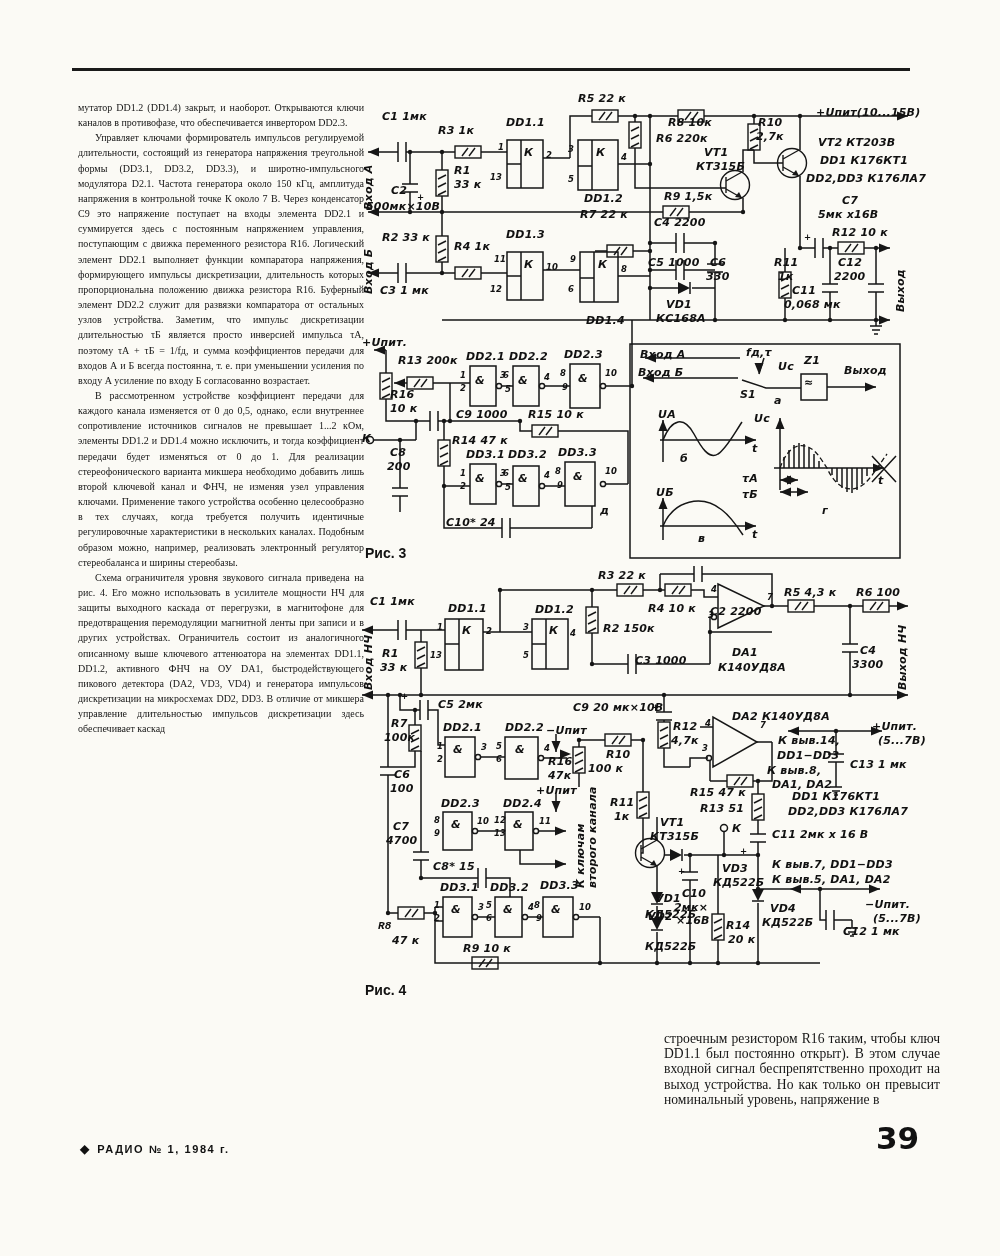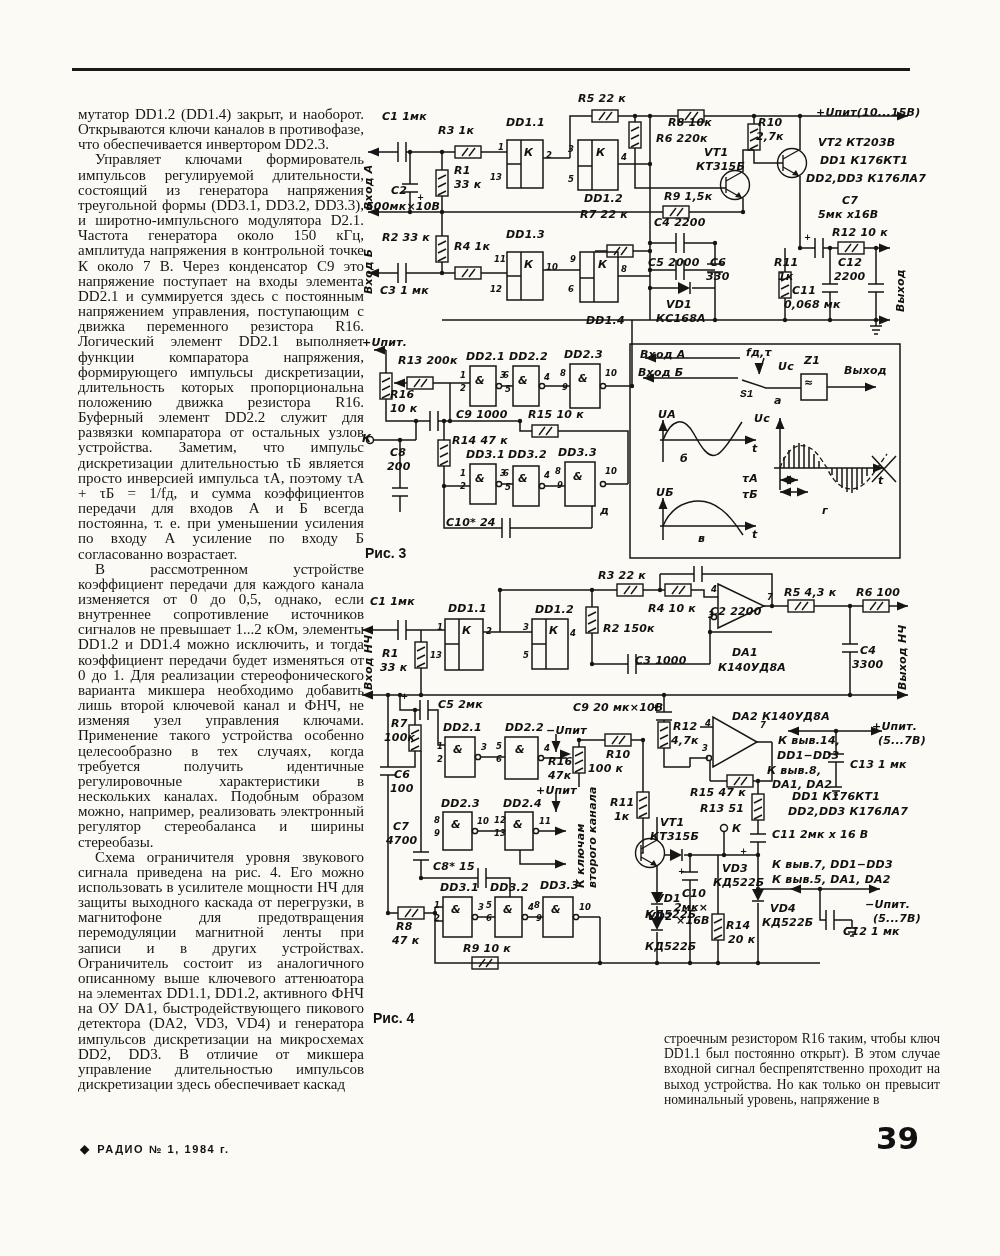--- a/index.html
+++ b/index.html
@@ -1,20 +1,20 @@
 <!DOCTYPE html>
 <html><head>
 <meta charset="utf-8">
 <style>
   html,body{margin:0;padding:0;background:#d8d6d0;}
   .page{position:relative;width:1000px;height:1256px;margin:0 auto;background:#fbfaf5;
         font-family:"Liberation Serif",serif;color:#151515;overflow:hidden;}
   .rule{position:absolute;left:72px;top:68px;width:838px;height:3px;background:#1a1a1a;}
   .col{position:absolute;text-align:justify;}
-  #colL{left:78px;top:107px;width:286px;font-size:15px;line-height:15.15px;}
+  #colL{left:78px;top:100px;width:286px;font-size:10px;line-height:15.15px;}
   #colM{left:366px;top:1031px;width:292px;font-size:13.6px;line-height:15.2px;}
   #colR{left:664px;top:1031px;width:276px;font-size:13.6px;line-height:15.2px;}
   .col p{margin:0;text-indent:17px;}
   .col p.ni{text-indent:0;}
   .fig{position:absolute;}
   #fig3{left:360px;top:88px;width:600px;height:472px;}
   #fig4{left:360px;top:562px;width:600px;height:416px;}
   .fig svg{position:absolute;left:0;top:0;}
   .lab{position:absolute;font:italic 700 11px "DejaVu Sans",sans-serif;white-space:nowrap;
        letter-spacing:.2px;color:#111;}
@@ -252,21 +252,21 @@
       <span class="lab" style="left: 146px; top: 140px;">DD1.3</span>
       <span class="lab" style="left: 226px; top: 226px;">DD1.4</span>
       <span class="lab" style="left: 218px; top: 4px;">R5 22 к</span>
       <span class="lab" style="left: 220px; top: 120px;">R7 22 к</span>
       <span class="lab" style="left: 308px; top: 28px;">R8 10к</span>
       <span class="lab" style="left: 296px; top: 44px;">R6 220к</span>
       <span class="lab" style="left: 344px; top: 58px;">VT1</span>
       <span class="lab" style="left: 336px; top: 72px;">КТ315Б</span>
       <span class="lab" style="left: 304px; top: 102px;">R9 1,5к</span>
       <span class="lab" style="left: 294px; top: 128px;">C4 2200</span>
-      <span class="lab" style="left: 288px; top: 168px;">C5 2000</span>
+      <span class="lab" style="left: 288px; top: 168px;">C5 1000</span>
       <span class="lab" style="left: 306px; top: 210px;">VD1</span>
       <span class="lab" style="left: 296px; top: 224px;">КС168А</span>
       <span class="lab" style="left: 350px; top: 168px;">C6</span>
       <span class="lab" style="left: 346px; top: 182px;">330</span>
       <span class="lab" style="left: 398px; top: 28px;">R10</span>
       <span class="lab" style="left: 396px; top: 42px;">2,7к</span>
       <span class="lab" style="left: 414px; top: 168px;">R11</span>
       <span class="lab" style="left: 418px; top: 182px;">1к</span>
       <span class="lab" style="left: 456px; top: 18px;">+Uпит(10...15В)</span>
       <span class="lab" style="left: 458px; top: 48px;">VT2 КТ203В</span>
@@ -293,21 +293,21 @@
       <span class="lab" style="left: 168px; top: 320px;">R15 10 к</span>
       <span class="lab" style="left: 92px; top: 346px;">R14 47 к</span>
       <span class="lab" style="left: 106px; top: 360px;">DD3.1</span>
       <span class="lab" style="left: 148px; top: 360px;">DD3.2</span>
       <span class="lab" style="left: 198px; top: 358px;">DD3.3</span>
       <span class="lab" style="left: 86px; top: 428px;">C10* 24</span>
       <span class="lab" style="left: 240px; top: 416px;">д</span>
       <span class="lab" style="left: 280px; top: 260px;">Вход А</span>
       <span class="lab" style="left: 278px; top: 278px;">Вход Б</span>
       <span class="lab" style="left: 386px; top: 258px;">fд,τ</span>
-      <span class="lab" style="left: 380px; top: 300px; font-family: Liberation Mono, monospace;">S1</span>
+      <span class="lab" style="left: 380px; top: 300px;">S1</span>
       <span class="lab" style="left: 414px; top: 306px;">а</span>
       <span class="lab" style="left: 418px; top: 272px;">Uc</span>
       <span class="lab" style="left: 444px; top: 266px;">Z1</span>
       <span class="lab" style="left: 484px; top: 276px;">Выход</span>
       <span class="lab" style="left: 444px; top: 288px;">≈</span>
       <span class="lab" style="left: 298px; top: 320px;">UА</span>
       <span class="lab" style="left: 392px; top: 354px;">t</span>
       <span class="lab" style="left: 320px; top: 364px;">б</span>
       <span class="lab" style="left: 296px; top: 398px;">UБ</span>
       <span class="lab" style="left: 392px; top: 440px;">t</span>
@@ -531,21 +531,21 @@
       <span class="lab" style="left: 254px; top: 248px;">1к</span>
       <span class="lab" style="left: 176px; top: 222px;">+Uпит</span>
       <span class="lab" style="left: 81px; top: 235px;">DD2.3</span>
       <span class="lab" style="left: 143px; top: 235px;">DD2.4</span>
       <span class="lab" style="left: 33px; top: 258px;">C7</span>
       <span class="lab" style="left: 26px; top: 272px;">4700</span>
       <span class="lab" style="left: 73px; top: 298px;">C8* 15</span>
       <span class="lab" style="left: 80px; top: 319px;">DD3.1</span>
       <span class="lab" style="left: 130px; top: 319px;">DD3.2</span>
       <span class="lab" style="left: 180px; top: 317px;">DD3.3</span>
-      <span class="lab" style="left: 36px; top: 358px;">R8</span>
+      <span class="lab" style="left: 18px; top: 358px; font-family: Liberation Mono, monospace;">R8</span>
       <span class="lab" style="left: 32px; top: 372px;">47 к</span>
       <span class="lab" style="left: 103px; top: 380px;">R9 10 к</span>
       <span class="lab" style="left: 295px; top: 330px;">VD1</span>
       <span class="lab" style="left: 285px; top: 346px;">КД522Б</span>
       <span class="lab" style="left: 287px; top: 348px;">VD2</span>
       <span class="lab" style="left: 285px; top: 378px;">КД522Б</span>
       <span class="lab" style="left: 300px; top: 254px;">VT1</span>
       <span class="lab" style="left: 290px; top: 268px;">КТ315Б</span>
       <span class="lab" style="left: 372px; top: 260px;">К</span>
       <span class="lab" style="left: 330px; top: 224px;">R15 47 к</span>
@@ -628,21 +628,21 @@
       <span class="lab p" style="left: 400px; top: 158px;">7</span>
       <span class="lab p" style="left: 292px; top: 140px;">+</span>
       <span class="lab p" style="left: 318px; top: 304px;">+</span>
       <span class="lab p" style="left: 380px; top: 284px;">+</span>
       <span class="lab p" style="left: 41px; top: 129px;">+</span>
       <span class="lab v" style="left: 2px; top: 128px;">Вход НЧ</span>
       <span class="lab v" style="left: 536px; top: 128px;">Выход НЧ</span>
       <span class="lab v" style="left: 214px; top: 326px;">К ключам</span>
       <span class="lab v" style="left: 226px; top: 326px;">второго канала</span>
     </div>
-  <div class="caption" style="left:365px;top:1010px;margin-left:8px;">Рис. 4</div>
+  <div class="caption" style="left:365px;top:982px;">Рис. 4</div>
 
   <div id="colR" class="col">
     <p class="ni">строечным резистором R16 таким, чтобы ключ DD1.1 был постоянно открыт). В этом случае входной сигнал беспрепятственно проходит на выход устройства. Но как только он превысит номинальный уровень, напряжение в</p>
   </div>
 
   <div class="footer">
     <span class="dia">◆</span><span>РАДИО № 1, 1984 г.</span>
   </div>
   <div class="pageno">39</div>
 

